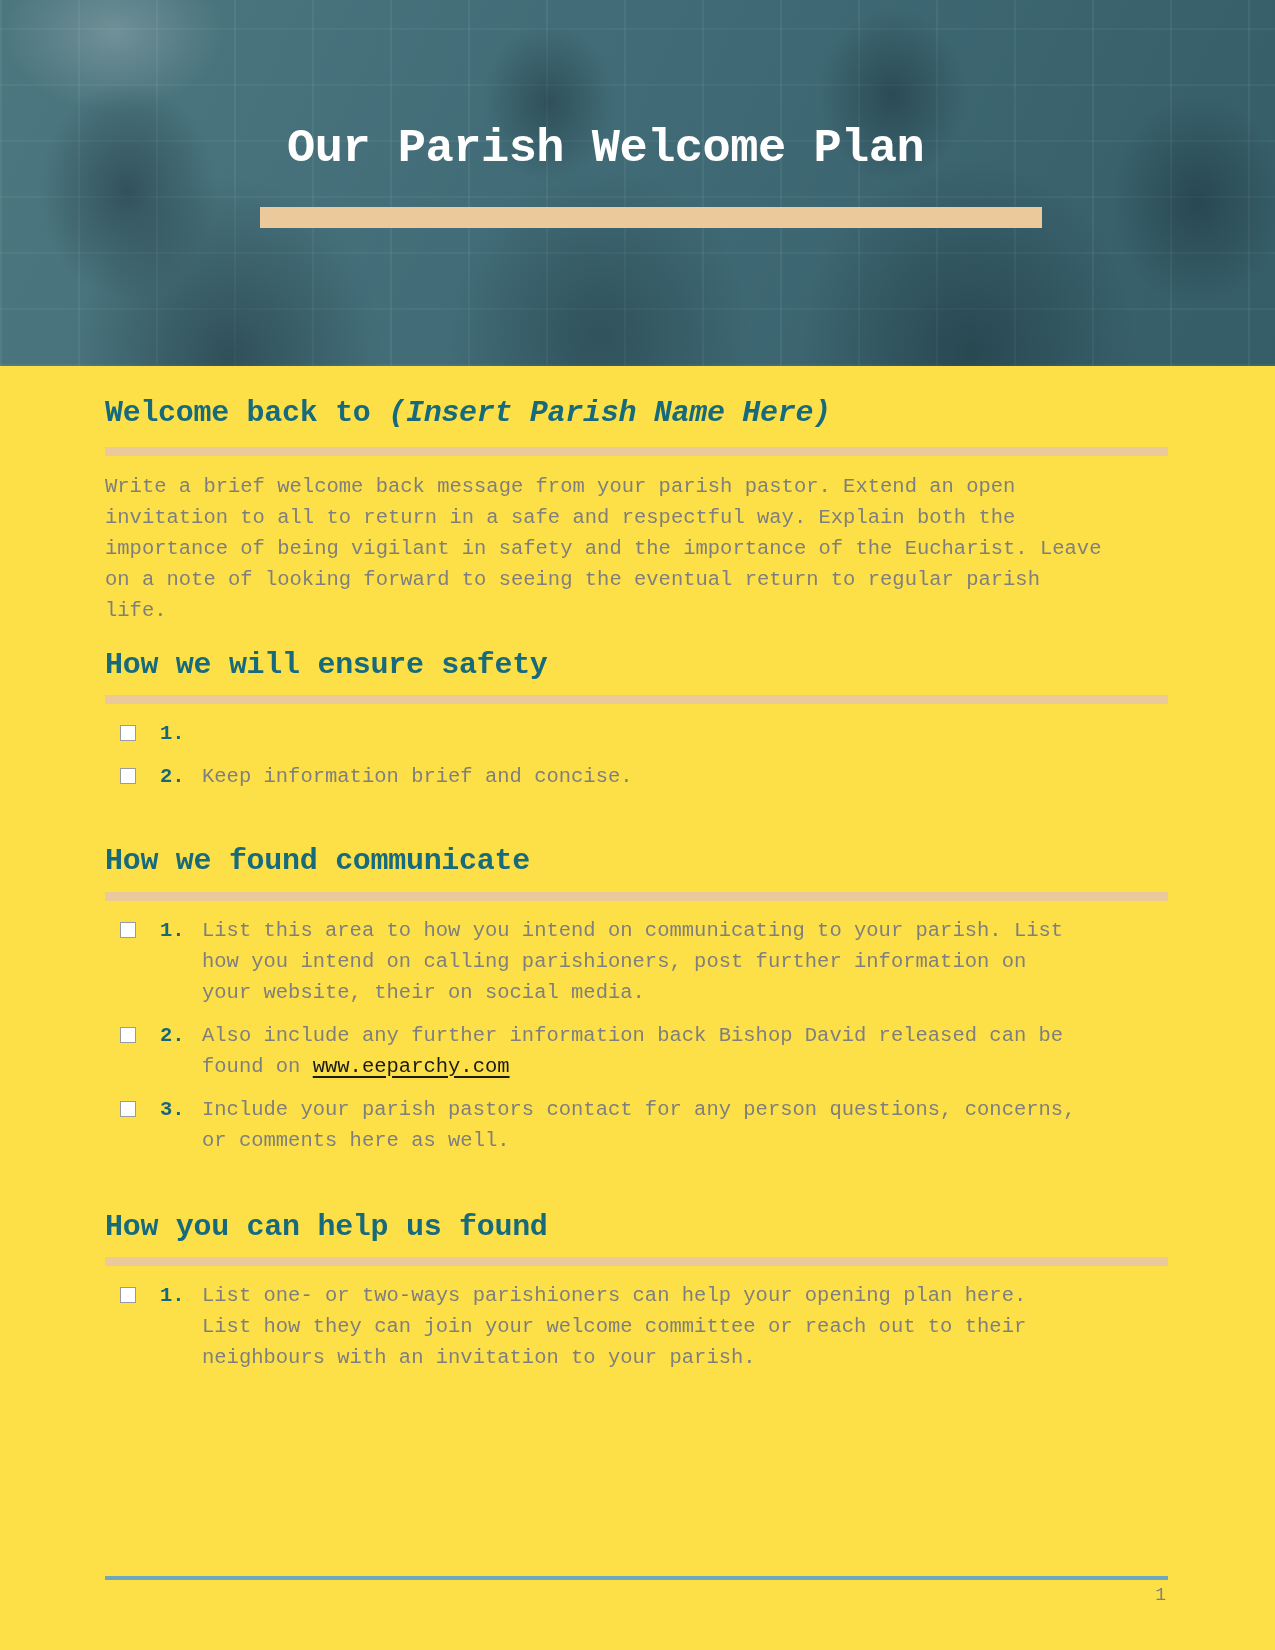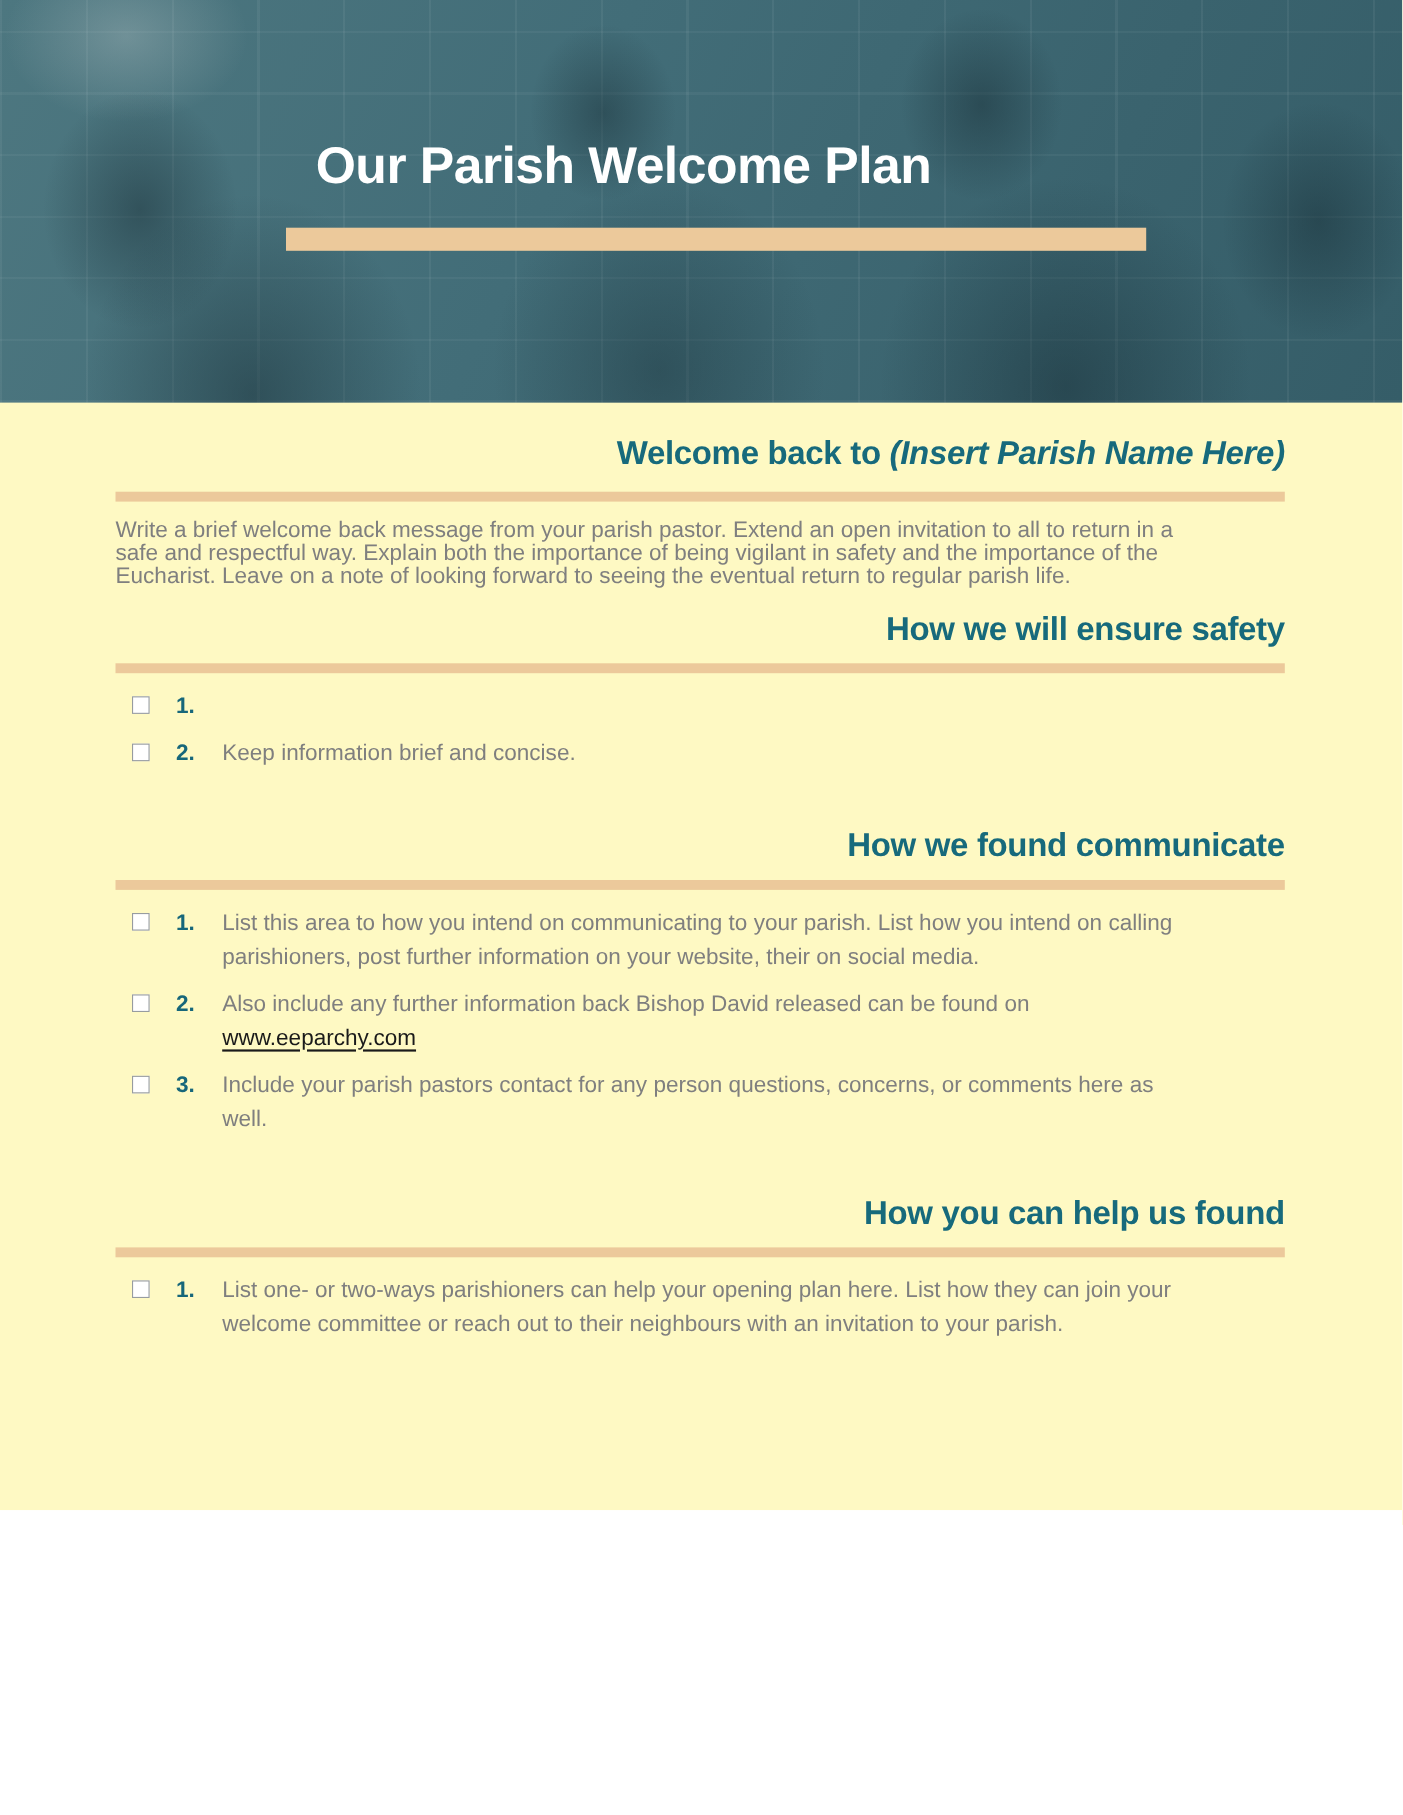--- a/index.html
+++ b/index.html
@@ -1,23 +1,23 @@
 <!DOCTYPE html>
 <html><head>
 <meta charset="utf-8">
 <style>
   * { box-sizing: border-box; }
   html, body { margin: 0; padding: 0; background: #ffffff; }
   .page {
     position: relative;
     width: 1275px;
-    height: 1373px;
-    background: #fef9c3;
+    height: 1650px;
+    background: #fde047;
     overflow: hidden;
-    font-family: Liberation Sans, sans-serif;
+    font-family: Liberation Mono, monospace;
   }
 
   
   .hero {
     position: relative;
     width: 100%;
     height: 366px;
     background:
       radial-gradient(ellipse 130px 160px at 10% 52%, rgba(22,42,50,.45), transparent 68%),
       radial-gradient(ellipse 220px 260px at 18% 98%, rgba(26,48,56,.50), transparent 70%),
@@ -63,41 +63,40 @@
   
   .content { padding: 0 107px 0 105px; }
 
   .sec-heading {
     margin: 0;
     color: #176a7c;
     font-size: 30px;
     font-weight: bold;
     letter-spacing: -0.3px;
     line-height: 1.15;
-    text-align: right;
   }
   .sec-heading em { font-style: italic; }
 
   .mt-first { margin-top: 30px; }
   .mt-sec2 { margin-top: 22px; }
   .mt-sec3 { margin-top: 52px; }
   .mt-sec4 { margin-top: 54px; }
 
   .tan-rule {
     height: 9px;
     background: #ecc99b;
     margin: 16px 0 0 0;
   }
   .tan-rule.tight { margin-top: 13px; }
 
   .body-par {
     margin: 15px 0 0 0;
     color: #7f7f7f;
     font-size: 20.5px;
-    line-height: 21px;
+    line-height: 31px;
     max-width: 1005px;
   }
 
   .checklist {
     list-style: none;
     margin: 14px 0 0 0;
     padding: 0;
   }
   .check-item {
     display: flex;

